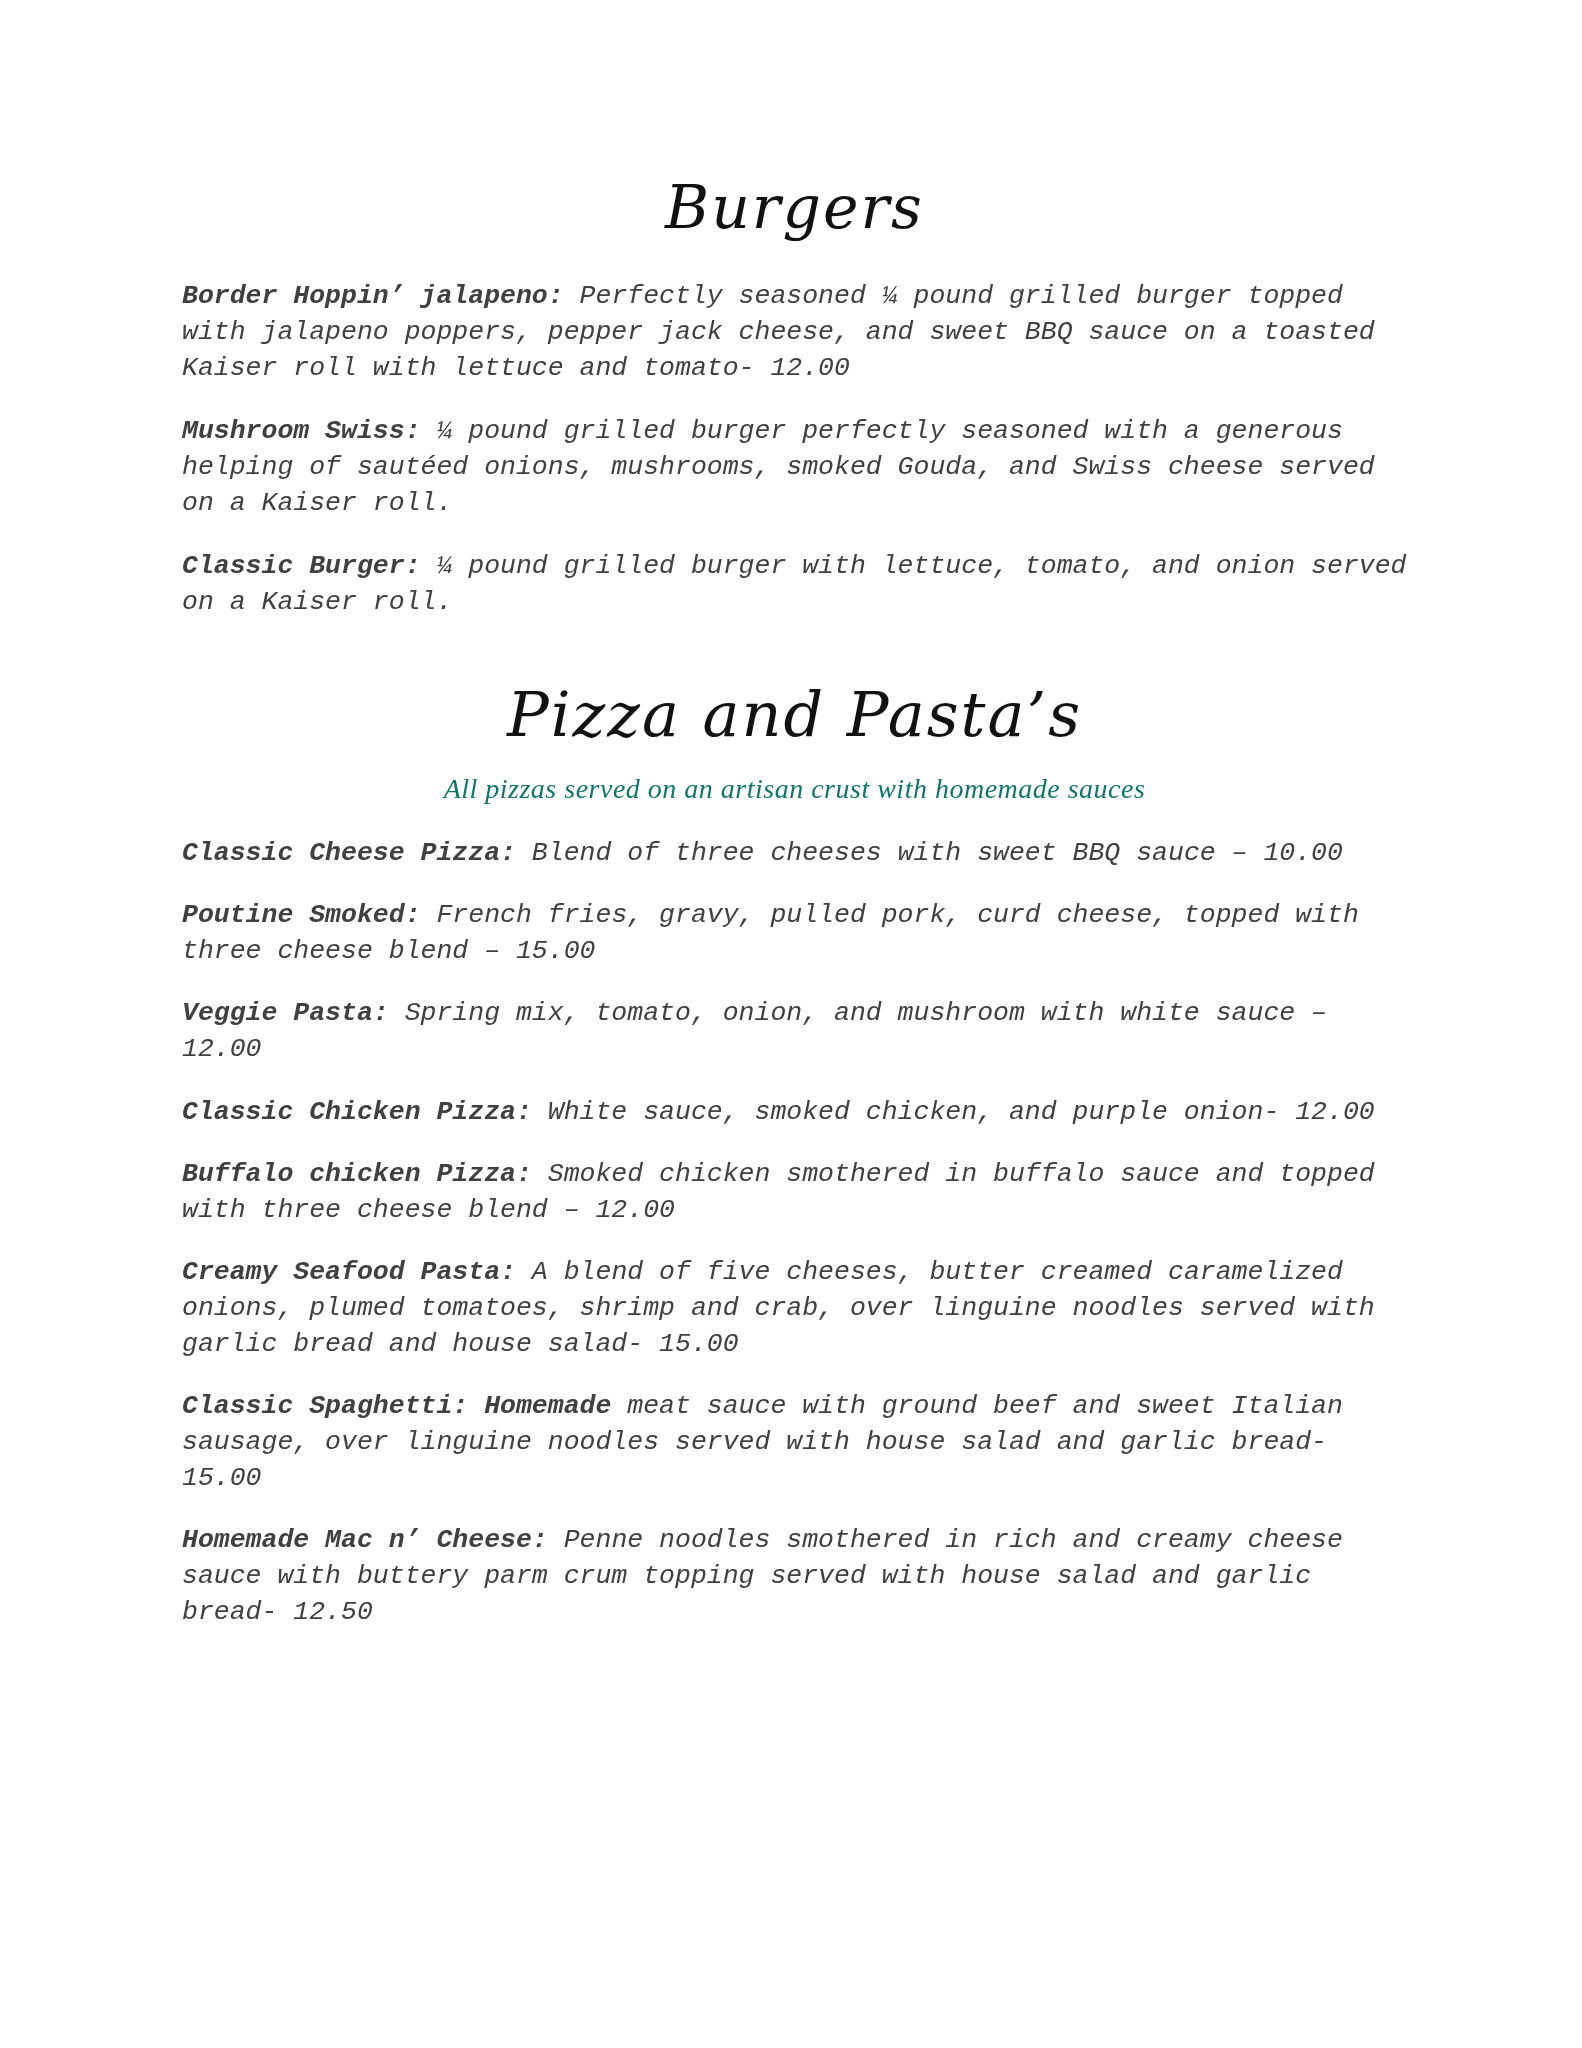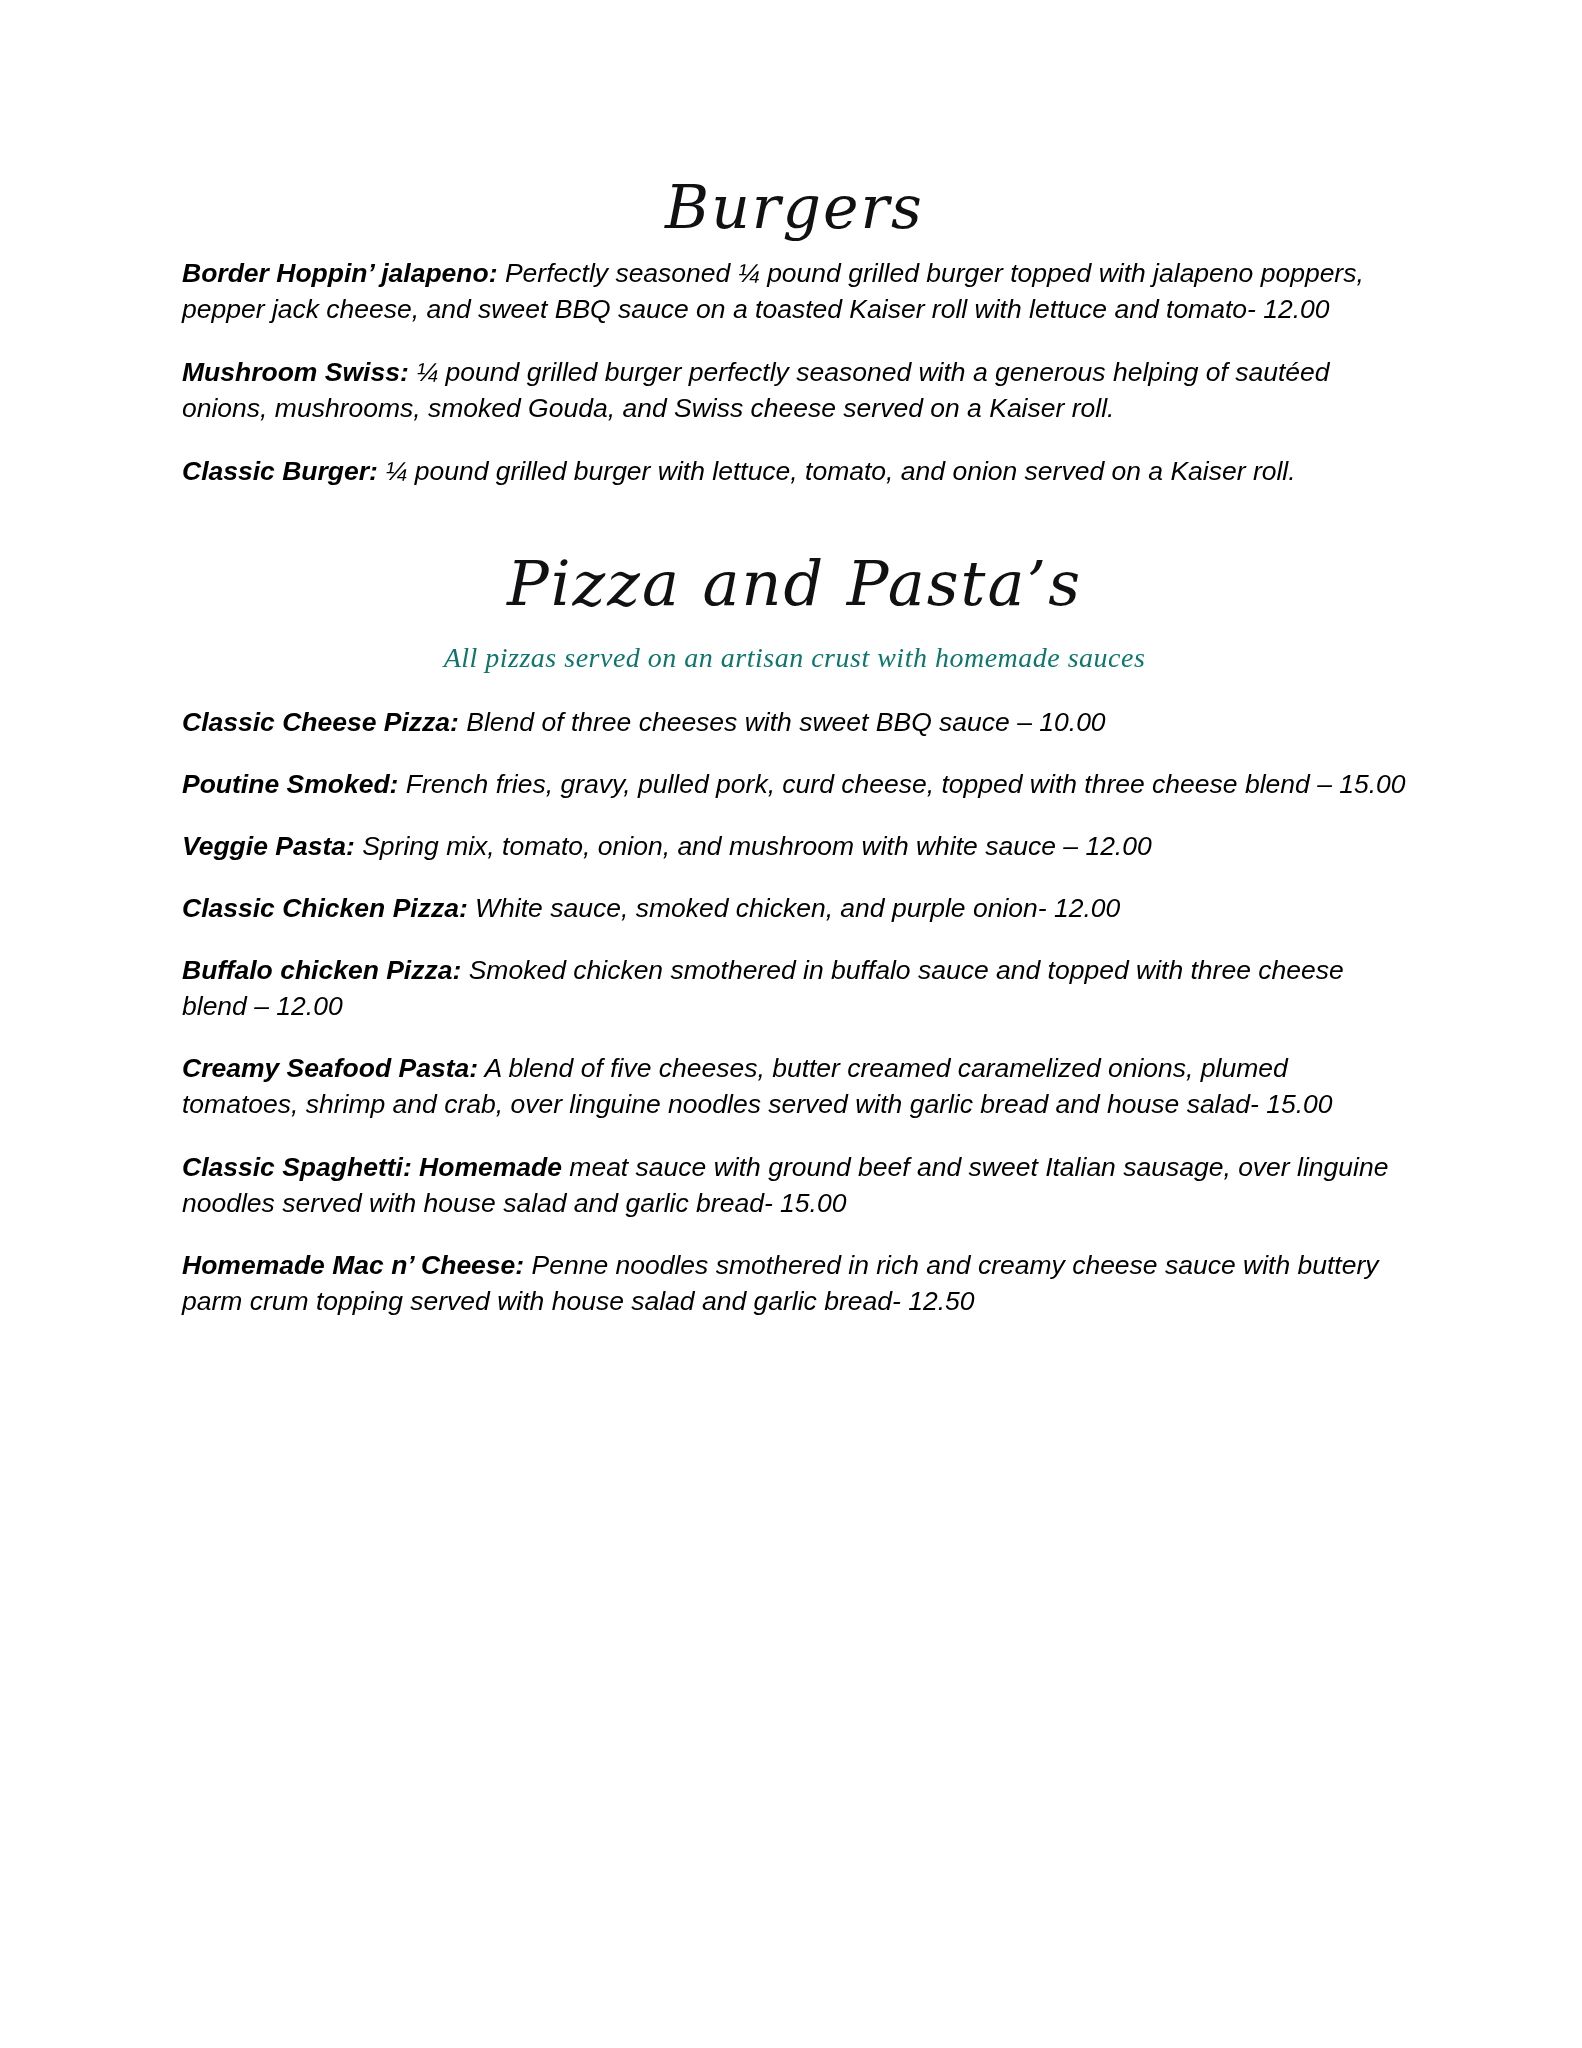--- a/index.html
+++ b/index.html
@@ -27,43 +27,43 @@
     text-align: center;
     font-family: "DejaVu Serif", serif;
     font-style: italic;
     font-weight: 400;
     letter-spacing: 2px;
     color: #111114;
     line-height: 1.05;
   }
   .section-title.burgers {
     font-size: 60px;
-    margin: 26px 0 16px 0;
+    margin: 26px 0 39px 0;
   }
   .section-title.pizza {
     font-size: 62px;
     margin: 62px 0 26px 0;
   }
   .section-subtitle {
     text-align: center;
     font-family: Liberation Serif, serif;
     font-style: italic;
     font-size: 28px;
     letter-spacing: 0.5px;
     color: #0f766e;
     margin: 0 0 30px 0;
   }
 
   
   .item {
-    font-family: Liberation Sans, sans-serif;
+    font-family: Liberation Mono, monospace;
     font-style: italic;
     font-size: 26.5px;
     line-height: 1.36;
-    color: #000000;
+    color: #404040;
     margin: 0 0 27px 0;
     text-align: left;
   }
   .item .name {
     font-weight: bold;
     font-style: italic;
   }
   .item .desc {
     font-style: italic;
   }

